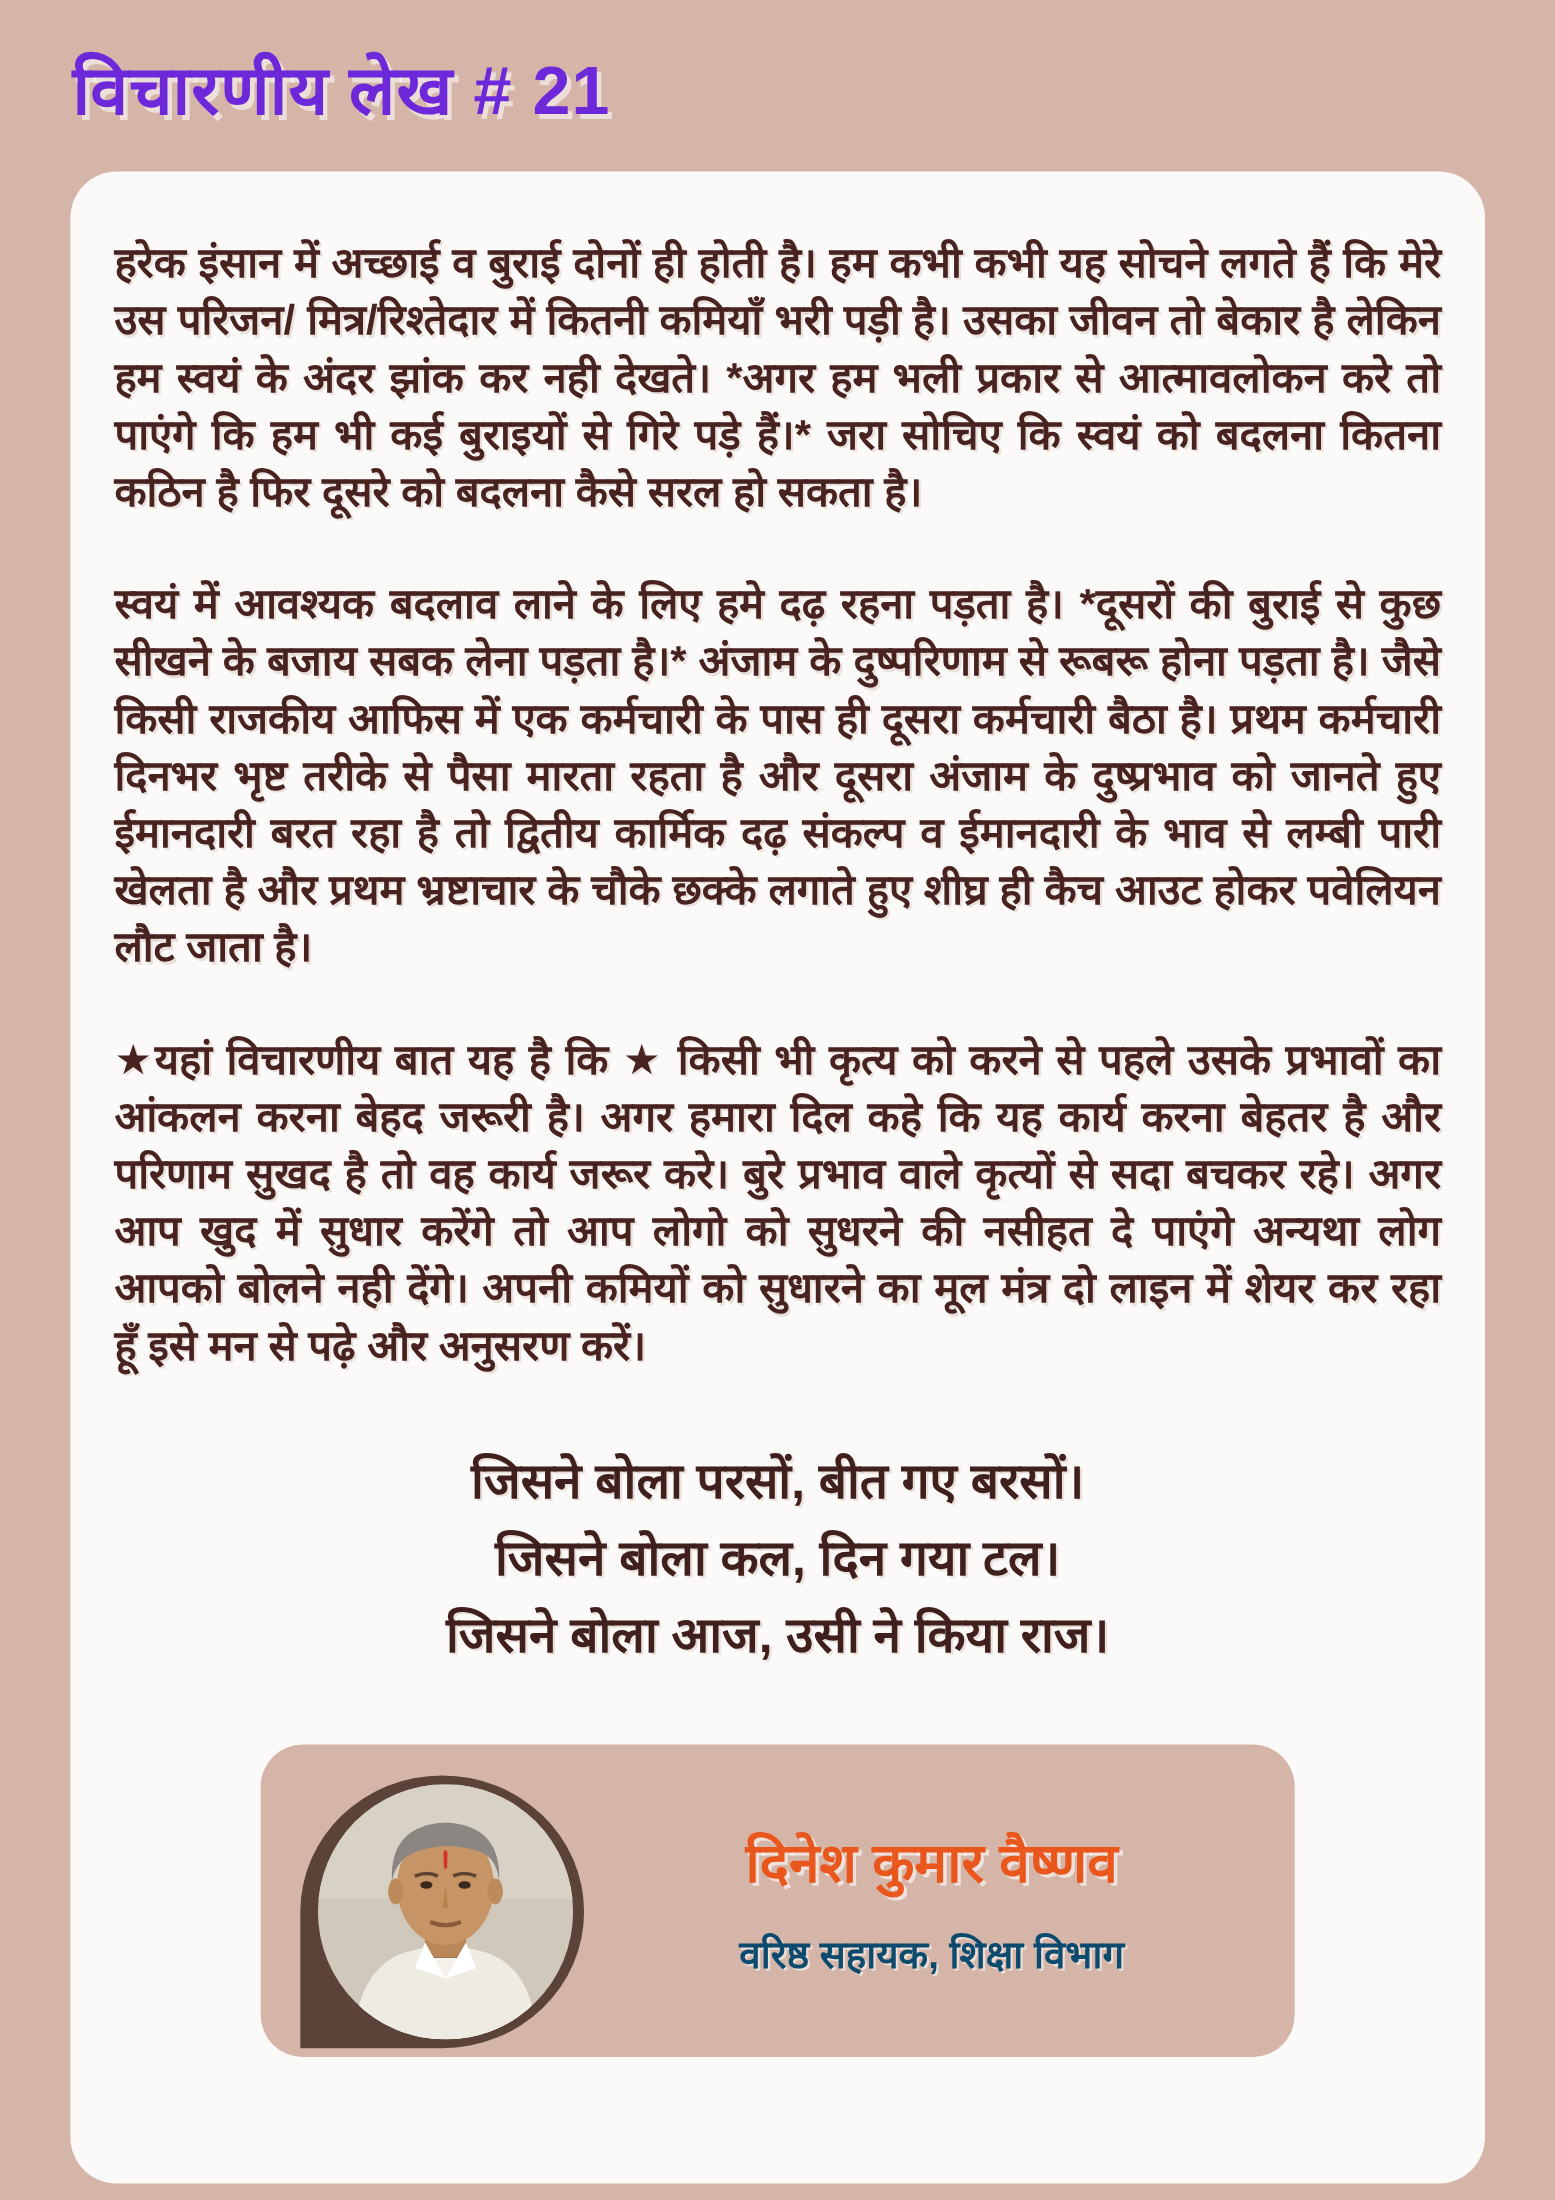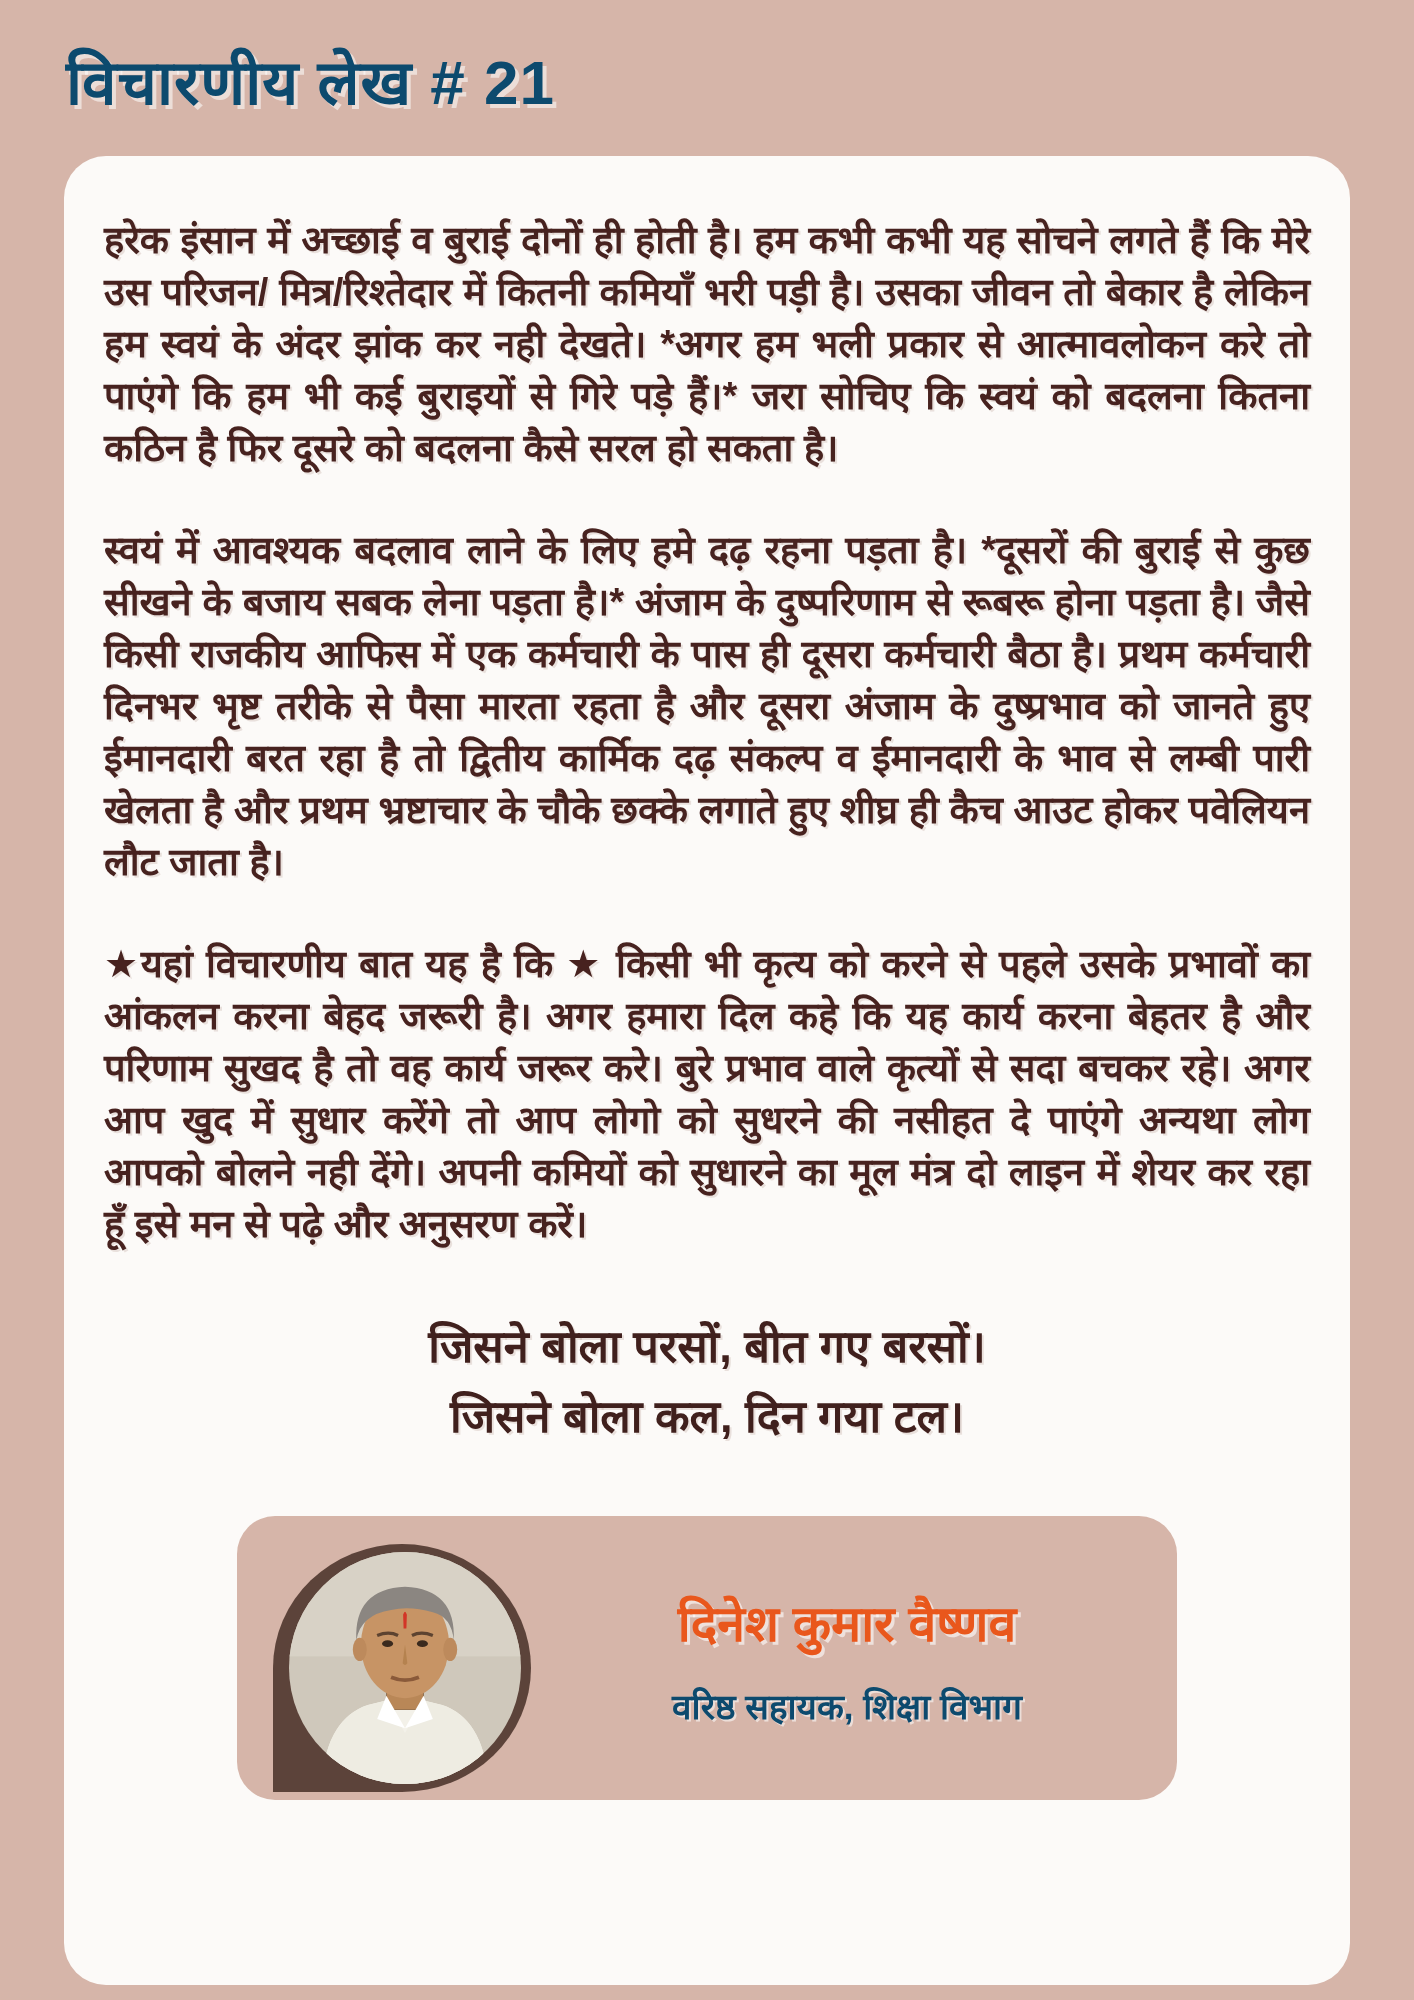--- a/index.html
+++ b/index.html
@@ -8,21 +8,21 @@
     background: #d6b5a9;
     font-family: "Liberation Sans", "DejaVu Sans", sans-serif;
     position: relative;
     overflow: hidden;
   }
   .page-title {
     position: absolute;
     left: 66px; top: 38px;
     font-size: 62px;
     font-weight: bold;
-    color: #0c4a6e;
+    color: #6d28d9;
     text-shadow: 4px 4px 0 rgba(255,255,255,0.55);
     letter-spacing: 1px;
     white-space: nowrap;
   }
   .article-card {
     position: absolute;
     left: 64px; top: 156px;
     width: 1286px; height: 1829px;
     background: #fcfaf8;
     border-radius: 42px;
@@ -100,20 +100,21 @@
 <div class="article-card">
   <div class="body-text">
     <p>हरेक इंसान में अच्छाई व बुराई दोनों ही होती है। हम कभी कभी यह सोचने लगते हैं कि मेरे उस परिजन/ मित्र/रिश्तेदार में कितनी कमियाँ भरी पड़ी है। उसका जीवन तो बेकार है लेकिन हम स्वयं के अंदर झांक कर नही देखते। *अगर हम भली प्रकार से आत्मावलोकन करे तो पाएंगे कि हम भी कई बुराइयों से गिरे पड़े हैं।* जरा सोचिए कि स्वयं को बदलना कितना कठिन है फिर दूसरे को बदलना कैसे सरल हो सकता है।</p>
     <p>स्वयं में आवश्यक बदलाव लाने के लिए हमे दढ़ रहना पड़ता है। *दूसरों की बुराई से कुछ सीखने के बजाय सबक लेना पड़ता है।* अंजाम के दुष्परिणाम से रूबरू होना पड़ता है। जैसे किसी राजकीय आफिस में एक कर्मचारी के पास ही दूसरा कर्मचारी बैठा है। प्रथम कर्मचारी दिनभर भृष्ट तरीके से पैसा मारता रहता है और दूसरा अंजाम के दुष्प्रभाव को जानते हुए ईमानदारी बरत रहा है तो द्वितीय कार्मिक दढ़ संकल्प व ईमानदारी के भाव से लम्बी पारी खेलता है और प्रथम भ्रष्टाचार के चौके छक्के लगाते हुए शीघ्र ही कैच आउट होकर पवेलियन लौट जाता है।</p>
     <p>★यहां विचारणीय बात यह है कि ★ किसी भी कृत्य को करने से पहले उसके प्रभावों का आंकलन करना बेहद जरूरी है। अगर हमारा दिल कहे कि यह कार्य करना बेहतर है और परिणाम सुखद है तो वह कार्य जरूर करे। बुरे प्रभाव वाले कृत्यों से सदा बचकर रहे। अगर आप खुद में सुधार करेंगे तो आप लोगो को सुधरने की नसीहत दे पाएंगे अन्यथा लोग आपको बोलने नही देंगे। अपनी कमियों को सुधारने का मूल मंत्र दो लाइन में शेयर कर रहा हूँ इसे मन से पढ़े और अनुसरण करें।</p>
   </div>
 
   <div class="poem">
     <div>जिसने बोला परसों, बीत गए बरसों।</div>
     <div>जिसने बोला कल, दिन गया टल।</div>
+    <div>जिसने बोला आज, उसी ने किया राज।</div>
   </div>
 
   <div class="author-card">
     <div class="avatar-wrap">
 
       <svg viewBox="0 0 100 100" aria-hidden="true">
         <defs>
           <clipPath id="avclip">
               <circle cx="50" cy="50" r="50"></circle>
             </clipPath>

